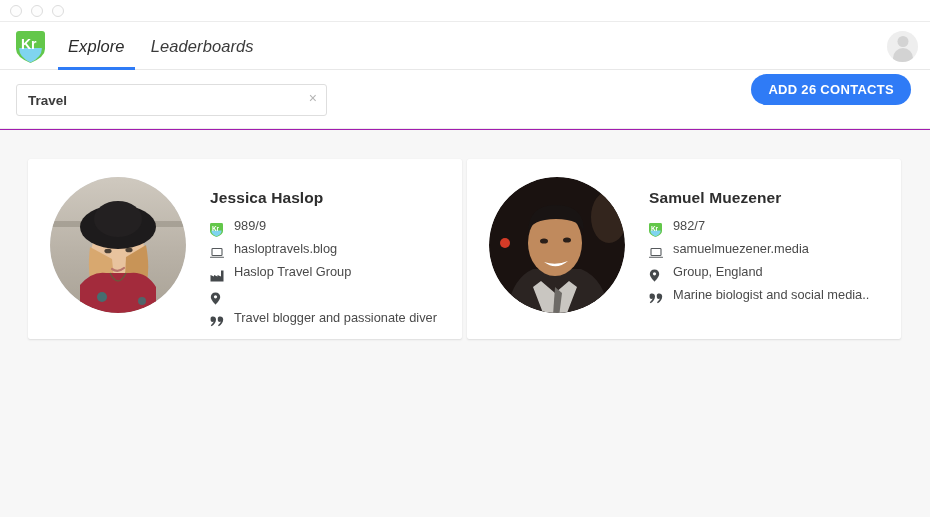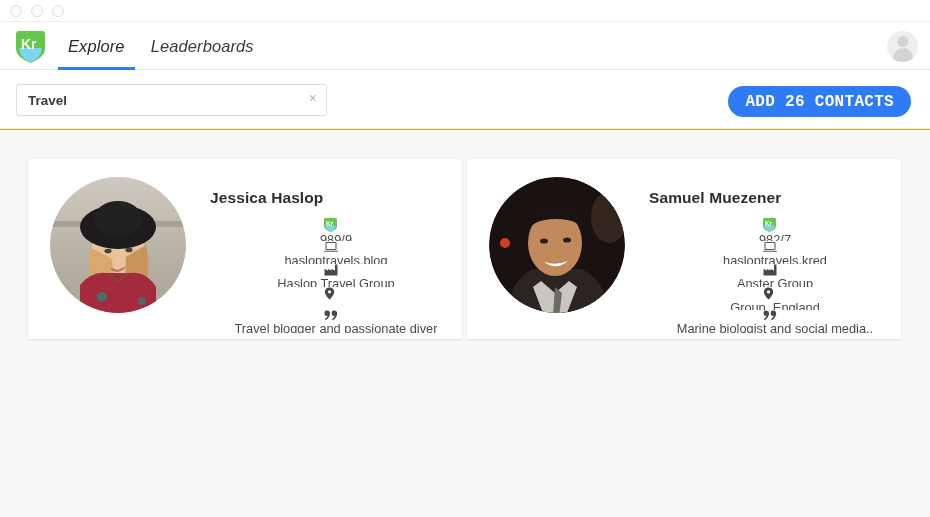--- a/index.html
+++ b/index.html
@@ -7,21 +7,21 @@
     width: 930px; height: 517px;
     overflow: hidden;
     background: #ffffff;
     font-family: "Liberation Sans", sans-serif;
     -webkit-font-smoothing: antialiased;
   }
 
   .window {
     position: relative;
     width: 930px; height: 517px;
-    background: #eab308;
+    background: #a21caf;
     overflow: hidden;
   }
 
   
   .titlebar {
     position: absolute; top: 0; left: 0;
     width: 930px; height: 22px;
     background: #ffffff;
     border-bottom: 1px solid #ececec;
   }
@@ -108,28 +108,28 @@
     font-size: 13.5px; font-weight: bold;
     color: #3c3c3c;
   }
   .search-clear {
     position: absolute; right: 9px; top: 6px;
     font-size: 14px; color: #b4b4b4;
     line-height: 1; cursor: pointer;
     font-family: "Liberation Sans", sans-serif;
   }
   .add-btn {
-    position: absolute; right: 19px; top: 16px;
+    position: absolute; right: 19px; top: 4px;
     height: 31px;
     padding: 0 17px;
     border: 0; border-radius: 16px;
     background: #2f7bf6;
     color: #ffffff;
-    font-family: Liberation Mono, monospace;
-    font-size: 16px; font-weight: bold;
+    font-family: Liberation Sans, sans-serif;
+    font-size: 13px; font-weight: bold;
     letter-spacing: 0.3px;
     cursor: pointer;
     display: flex; align-items: center;
   }
 
   
   .cards {
     position: absolute; top: 130px; left: 0;
     width: 930px; height: 387px;
     background: #f7f7f7;
@@ -163,26 +163,24 @@
   }
   .card-name {
     font-size: 15.5px;
     font-weight: bold;
     color: #2e2e2e;
     margin-bottom: 11px;
     letter-spacing: 0.1px;
   }
   .info-row {
     display: flex;
-    align-items: center;
     height: 23px;
     font-size: 12.8px;
     color: #4a4a4a;
     white-space: nowrap;
-    flex-direction: column;
   }
   .info-icon {
     width: 18px; min-width: 18px;
     display: flex; align-items: center; justify-content: flex-start;
     margin-right: 6px;
     color: #55595c;
   }
   .info-text { overflow: hidden; text-overflow: clip; }
 </style>
 </head>
@@ -355,31 +353,23 @@
           <span class="info-text">982/7</span>
         </div>
 
         <div class="info-row">
           <span class="info-icon">
             <svg width="14" height="12" viewBox="0 0 14 12" fill="none" stroke="#55595c" stroke-width="1.1">
               <rect x="2" y="1.5" width="10" height="7" rx="0.8"></rect>
               <path d="M0.5 10.2 L13.5 10.2" stroke-linecap="round"></path>
             </svg>
           </span>
-          <span class="info-text">hasloptravels.kred</span>
-        </div>
-
-        <div class="info-row">
-          <span class="info-icon">
-            <svg width="14" height="12" viewBox="0 0 14 12">
-              <path d="M0.5 11.5 L0.5 5 L4 6.6 L4 5 L7.5 6.6 L7.5 5 L11 6.6 L11 0.5 L13.5 0.5 L13.5 11.5 Z" fill="#45494c"></path>
-            </svg>
-          </span>
-          <span class="info-text">Anster Group</span>
-        </div>
+          <span class="info-text">samuelmuezener.media</span>
+        </div>
+
 
         <div class="info-row">
           <span class="info-icon">
             <svg width="11" height="13" viewBox="0 0 11 13">
               <path d="M5.5 0.5 C2.7 0.5 0.8 2.5 0.8 4.9 C0.8 7.8 5.5 12.5 5.5 12.5 C5.5 12.5 10.2 7.8 10.2 4.9 C10.2 2.5 8.3 0.5 5.5 0.5 Z" fill="#45494c"></path>
               <circle cx="5.5" cy="4.8" r="1.6" fill="#ffffff"></circle>
             </svg>
           </span>
           <span class="info-text">Group, England</span>
         </div>

